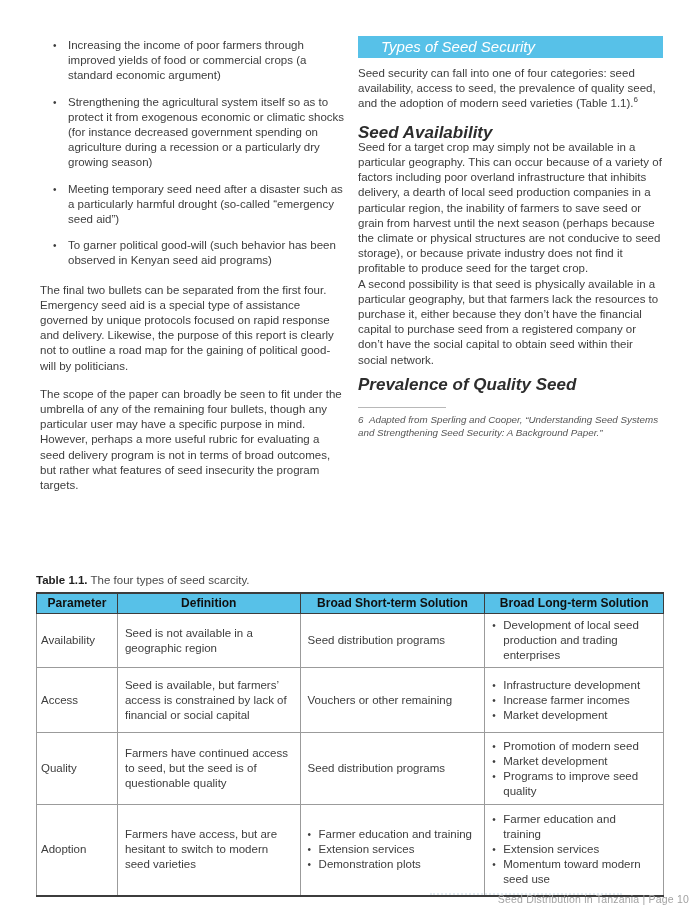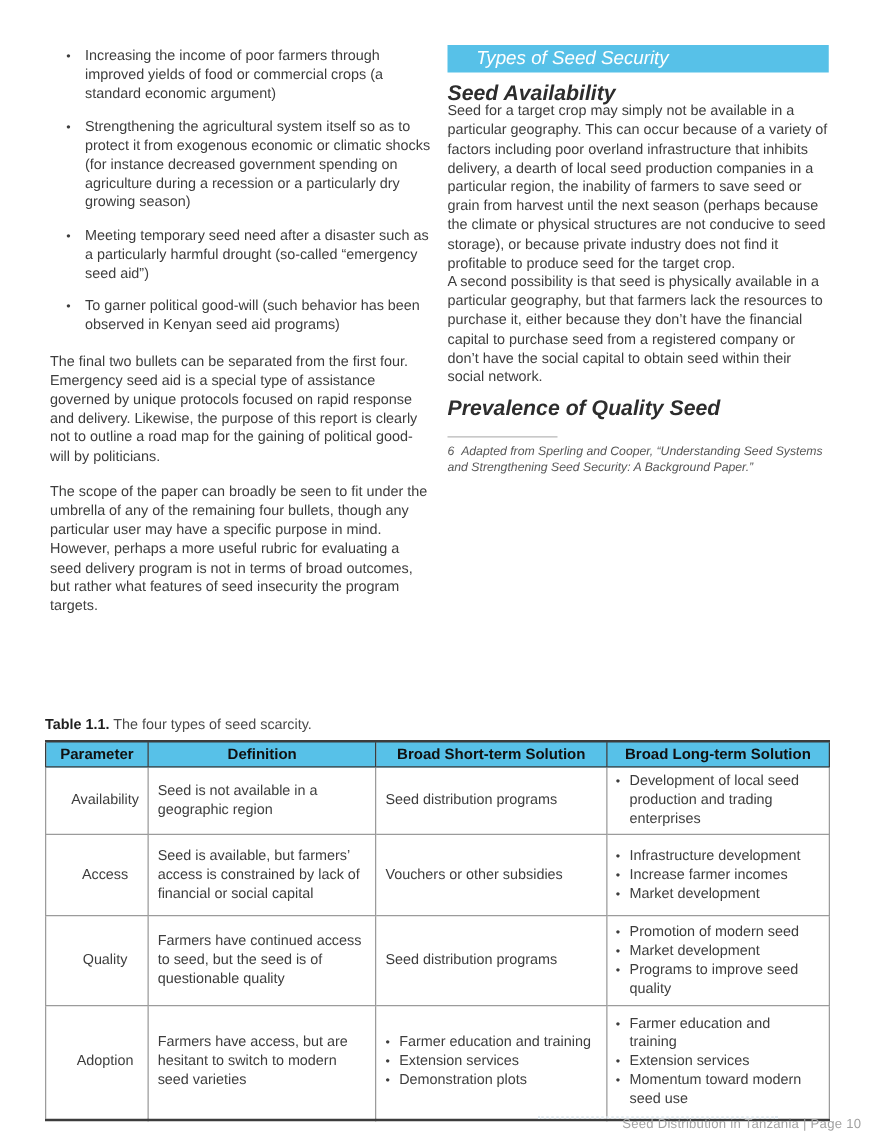--- a/index.html
+++ b/index.html
@@ -33,21 +33,21 @@
 
   
   .table-block { position:absolute; top:574px; left:36px; width:628px; }
   .caption { font-size:11.5px; margin-bottom:6px; color:#4a4a4a; }
   .caption .cap-label { font-weight:bold; color:#1f1f1f; }
   table { border-collapse:collapse; width:628px; font-size:11.5px; line-height:15px;
           color:#3d3d3d; border-top:2px solid #3c3c3c; border-bottom:2px solid #3c3c3c; }
   th { background:#57c1e8; border:1px solid #3c3c3c; font-weight:bold; color:#101010;
        text-align:center; height:18px; font-size:12px; padding:2px 4px; }
   td { border:1px solid #9b9b9b; vertical-align:middle; padding:4px 7px; }
-  td.param { padding-left:20px;text-align:center; }
+  td.param { padding-left:4px; }
   ul.cellb { list-style:none; }
   ul.cellb li { display:flex; }
   ul.cellb .b { width:11px; flex:none; font-size:10px; line-height:15px; }
 
   
   .footer { position:absolute; top:893px; right:11px; font-size:10.5px;
             color:#a2a2a2; letter-spacing:0.2px; }
   .dots { position:absolute; top:893px; left:430px; width:192px; height:3px;
           border-top:2px dotted #e3ebf1; }
 </style>
@@ -78,20 +78,21 @@
         </li>
       </ul>
       <p class="para">The final two bullets can be separated from the first four. Emergency seed aid is a special type of assistance governed by unique protocols focused on rapid response and delivery. Likewise, the purpose of this report is clearly not to outline a road map for the gaining of political good-will by politicians.</p>
       <p class="para">The scope of the paper can broadly be seen to fit under the umbrella of any of the remaining four bullets, though any particular user may have a specific purpose in mind. However, perhaps a more useful rubric for evaluating a seed delivery program is not in terms of broad outcomes, but rather what features of seed insecurity the program targets.</p>
     </div>
 
     <div class="col">
       <div class="banner">
         <span>Types of Seed Security</span>
       </div>
+      <p class="para"><span>Seed security can fall into one of four categories: seed availability, access to seed, the prevalence of quality seed, and the adoption of modern seed varieties (Table 1.1).</span><sup class="fnref">6</sup></p>
 
       <h3 class="subhead">Seed Availability</h3>
       <p>Seed for a target crop may simply not be available in a particular geography. This can occur because of a variety of factors including poor overland infrastructure that inhibits delivery, a dearth of local seed production companies in a particular region, the inability of farmers to save seed or grain from harvest until the next season (perhaps because the climate or physical structures are not conducive to seed storage), or because private industry does not find it profitable to produce seed for the target crop.</p>
 
       <p>A second possibility is that seed is physically available in a particular geography, but that farmers lack the resources to purchase it, either because they don’t have the financial capital to purchase seed from a registered company or don’t have the social capital to obtain seed within their social network.</p>
 
       <h3 class="subhead">Prevalence of Quality Seed</h3>
 
       <div class="fn">
         <div class="fn-rule"></div>
@@ -128,21 +129,21 @@
               <li>
                   <span class="b">•</span>
                   <span>Development of local seed production and trading enterprises</span>
                 </li>
             </ul>
           </td>
         </tr>
         <tr style="height:65px">
           <td class="param">Access</td>
           <td>Seed is available, but farmers’ access is constrained by lack of financial or social capital</td>
-          <td>Vouchers or other subsidies</td>
+          <td>Vouchers or other remaining</td>
           <td>
             <ul class="cellb">
               <li>
                   <span class="b">•</span>
                   <span>Infrastructure development</span>
                 </li>
               <li>
                   <span class="b">•</span>
                   <span>Increase farmer incomes</span>
                 </li>

